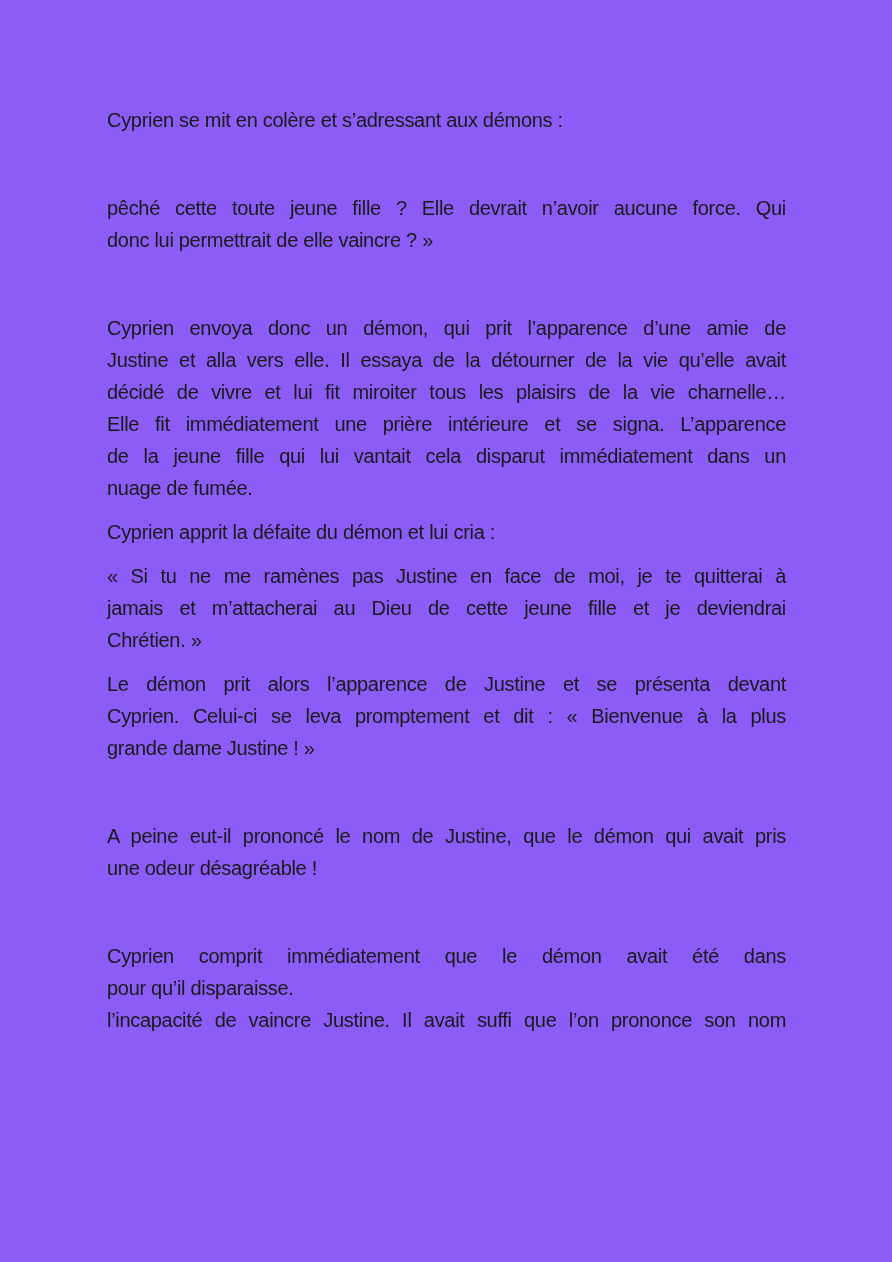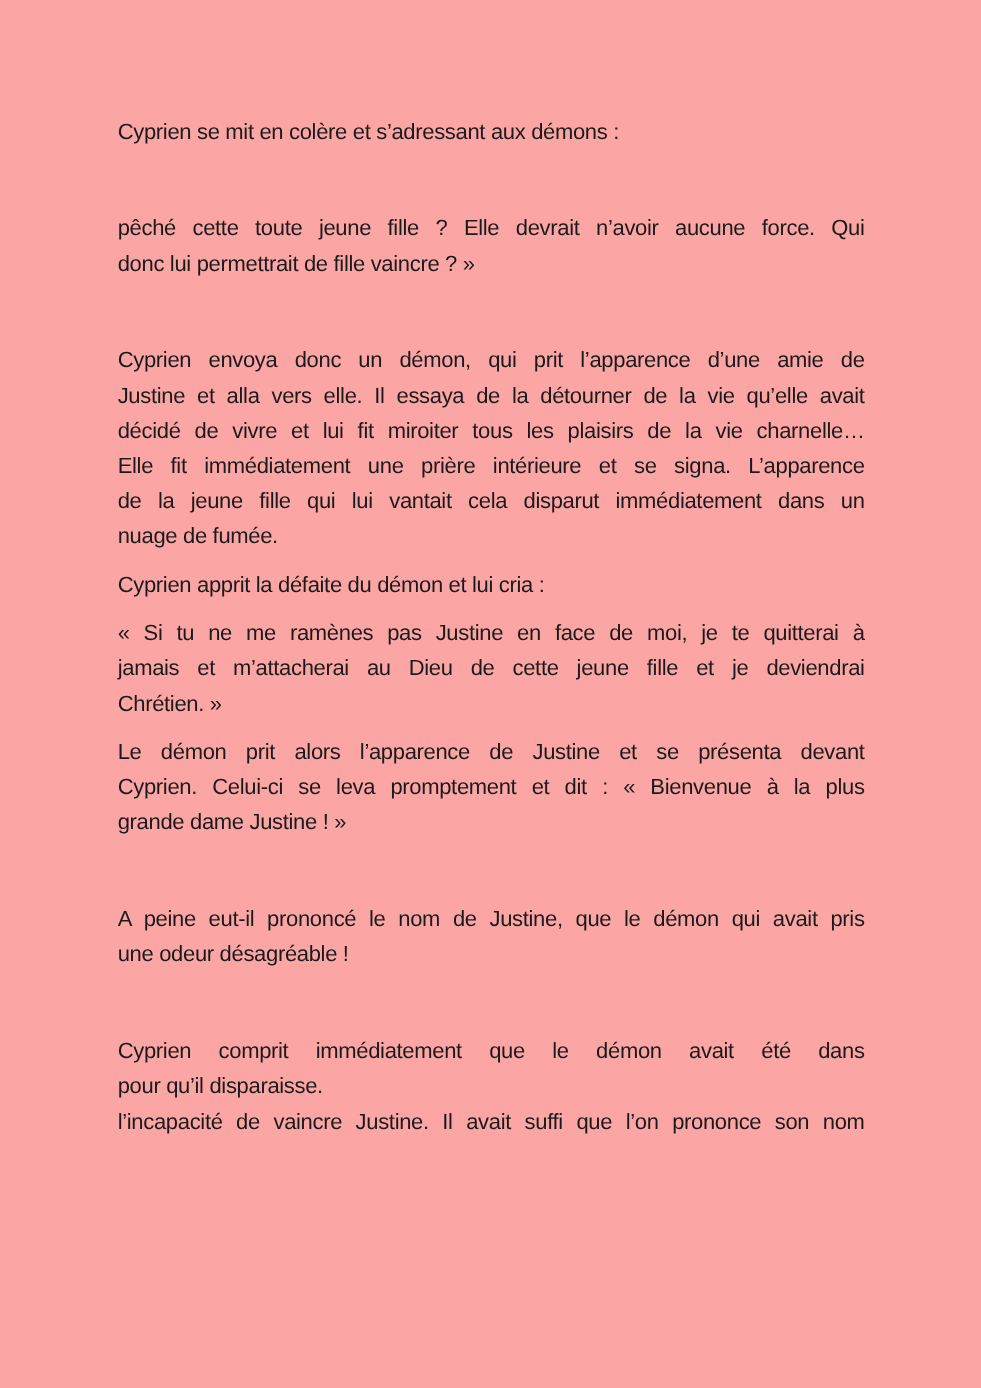--- a/index.html
+++ b/index.html
@@ -9,21 +9,21 @@
   body {
     width: 892px;
     height: 1262px;
     background: #ffffff;
     font-family: "Liberation Sans", sans-serif;
   }
   .page {
     position: relative;
     width: 892px;
     height: 1262px;
-    background: #fca5a5;
+    background: #8b5cf6;
     overflow: hidden;
   }
   .doc {
     position: absolute;
     left: 107px;
     top: 104px;
     width: 679px;
     color: #1a1a1a;
     font-size: 20px;
     line-height: 32px;
@@ -47,21 +47,21 @@
 <body>
 
 <div class="page">
   <div class="doc" style="color: rgb(26, 26, 26);">
       <div class="para">
         <div class="line last">Cyprien se mit en colère et s’adressant aux démons :</div>
       </div>
       <div class="para empty"></div>
       <div class="para">
         <div class="line">pêché cette toute jeune fille ? Elle devrait n’avoir aucune force. Qui</div>
-        <div class="line last">donc lui permettrait de fille vaincre ? »</div>
+        <div class="line last">donc lui permettrait de elle vaincre ? »</div>
       </div>
       <div class="para empty"></div>
       <div class="para">
         <div class="line">Cyprien envoya donc un démon, qui prit l’apparence d’une amie de</div>
         <div class="line">Justine et alla vers elle. Il essaya de la détourner de la vie qu’elle avait</div>
         <div class="line">décidé de vivre et lui fit miroiter tous les plaisirs de la vie charnelle…</div>
         <div class="line">Elle fit immédiatement une prière intérieure et se signa. L’apparence</div>
         <div class="line">de la jeune fille qui lui vantait cela disparut immédiatement dans un</div>
         <div class="line last">nuage de fumée.</div>
       </div>

